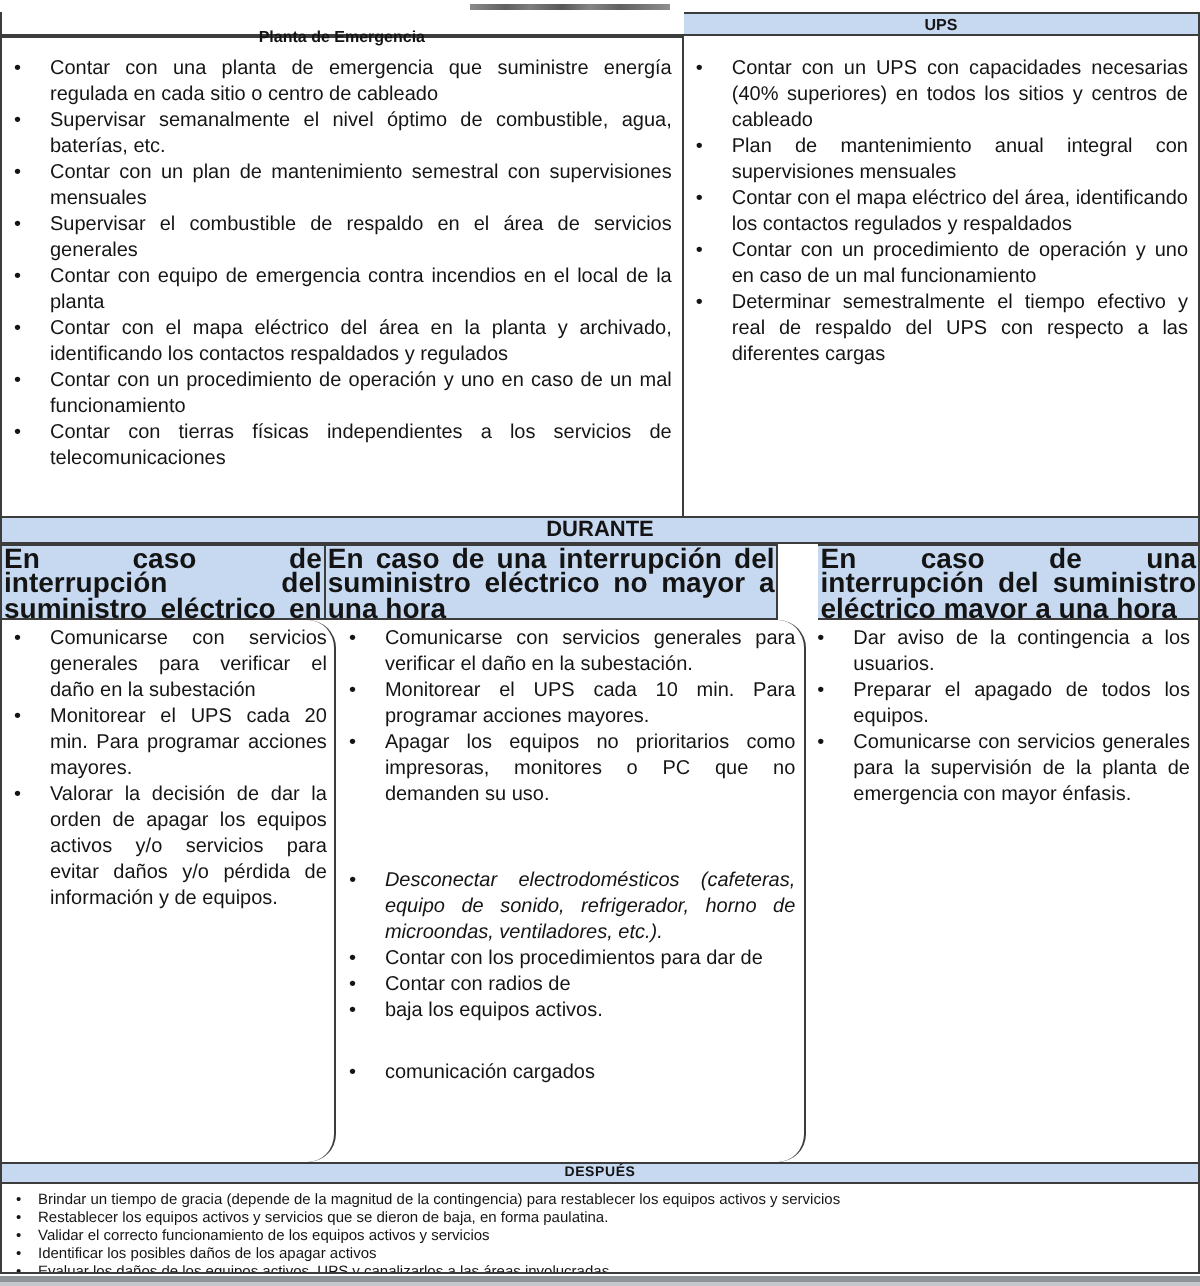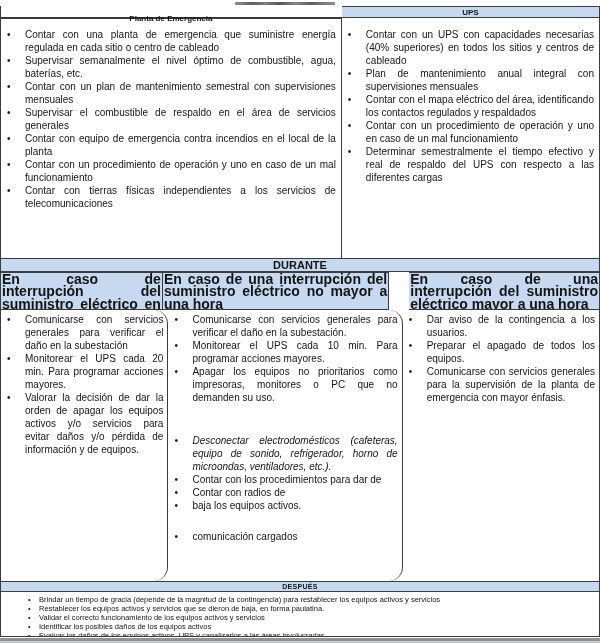--- a/index.html
+++ b/index.html
@@ -59,21 +59,21 @@
   .dc2{width:235px;border-right:1px solid var(--border);}
   .dc3{width:197px;}
   ul.blist li.gap-lg{margin-top:30px;font-style:italic;}
   ul.blist li.gap-sm{margin-top:18px;}
 
   
   .band-despues{height:11px;font-size:7px;letter-spacing:.3px;}
 
   
   .row-despues-body{height:45px;display:block;border-bottom:1px solid var(--border);padding-top:3px;overflow:hidden;}
-  ul.slist{list-style:none;font-size:7.5px;line-height:9px;padding-left:20px;}
+  ul.slist{list-style:none;font-size:7.5px;line-height:9px;}
   ul.slist li{position:relative;padding-left:18px;}
   ul.slist li::before{content:"\2022";position:absolute;left:7px;top:0;}
 
   
   .bottom-strip{height:6px;background:linear-gradient(180deg,#ffffff 0 1px,#8f9499 1px 4px,#c4c8cc 4px 100%);}
 </style>
 </head>
 <body>
 
 <div class="page">
@@ -89,20 +89,21 @@
 
   <div class="row row-top-body">
     <div class="tcell tcell-left">
       <ul class="blist">
 
       <li>Contar con una planta de emergencia que suministre energía regulada en cada sitio o centro de cableado</li>
           <li>Supervisar semanalmente el nivel óptimo de combustible, agua, baterías, etc.</li>
           <li>Contar con un plan de mantenimiento semestral con supervisiones mensuales</li>
           <li>Supervisar el combustible de respaldo en el área de servicios generales</li>
           <li>Contar con equipo de emergencia contra incendios en el local de la planta</li>
+          <li>Contar con el mapa eléctrico del área en la planta y archivado, identificando los contactos respaldados y regulados</li>
           <li>Contar con un procedimiento de operación y uno en caso de un mal funcionamiento</li>
           <li>Contar con tierras físicas independientes a los servicios de telecomunicaciones</li>
         </ul>
     </div>
     <div class="tcell tcell-right">
       <ul class="blist">
 
       <li>Contar con un UPS con capacidades necesarias (40% superiores) en todos los sitios y centros de cableado</li>
           <li>Plan de mantenimiento anual integral con supervisiones mensuales</li>
           <li>Contar con el mapa eléctrico del área, identificando los contactos regulados y respaldados</li>
@@ -153,20 +154,20 @@
   </div>
 
   <div class="band band-despues">DESPUÉS</div>
 
   <div class="row row-despues-body">
     <ul class="slist">
 
     <li>Brindar un tiempo de gracia (depende de la magnitud de la contingencia) para restablecer los equipos activos y servicios</li>
         <li>Restablecer los equipos activos y servicios que se dieron de baja, en forma paulatina.</li>
         <li>Validar el correcto funcionamiento de los equipos activos y servicios</li>
-        <li>Identificar los posibles daños de los equipos activos</li>
+        <li>Identificar los posibles daños de los apagar activos</li>
         <li>Evaluar los daños de los equipos activos, UPS y canalizarlos a las áreas involucradas.</li>
       </ul>
   </div>
 
   <div class="bottom-strip"></div>
 
 </div>
 
 </body></html>

